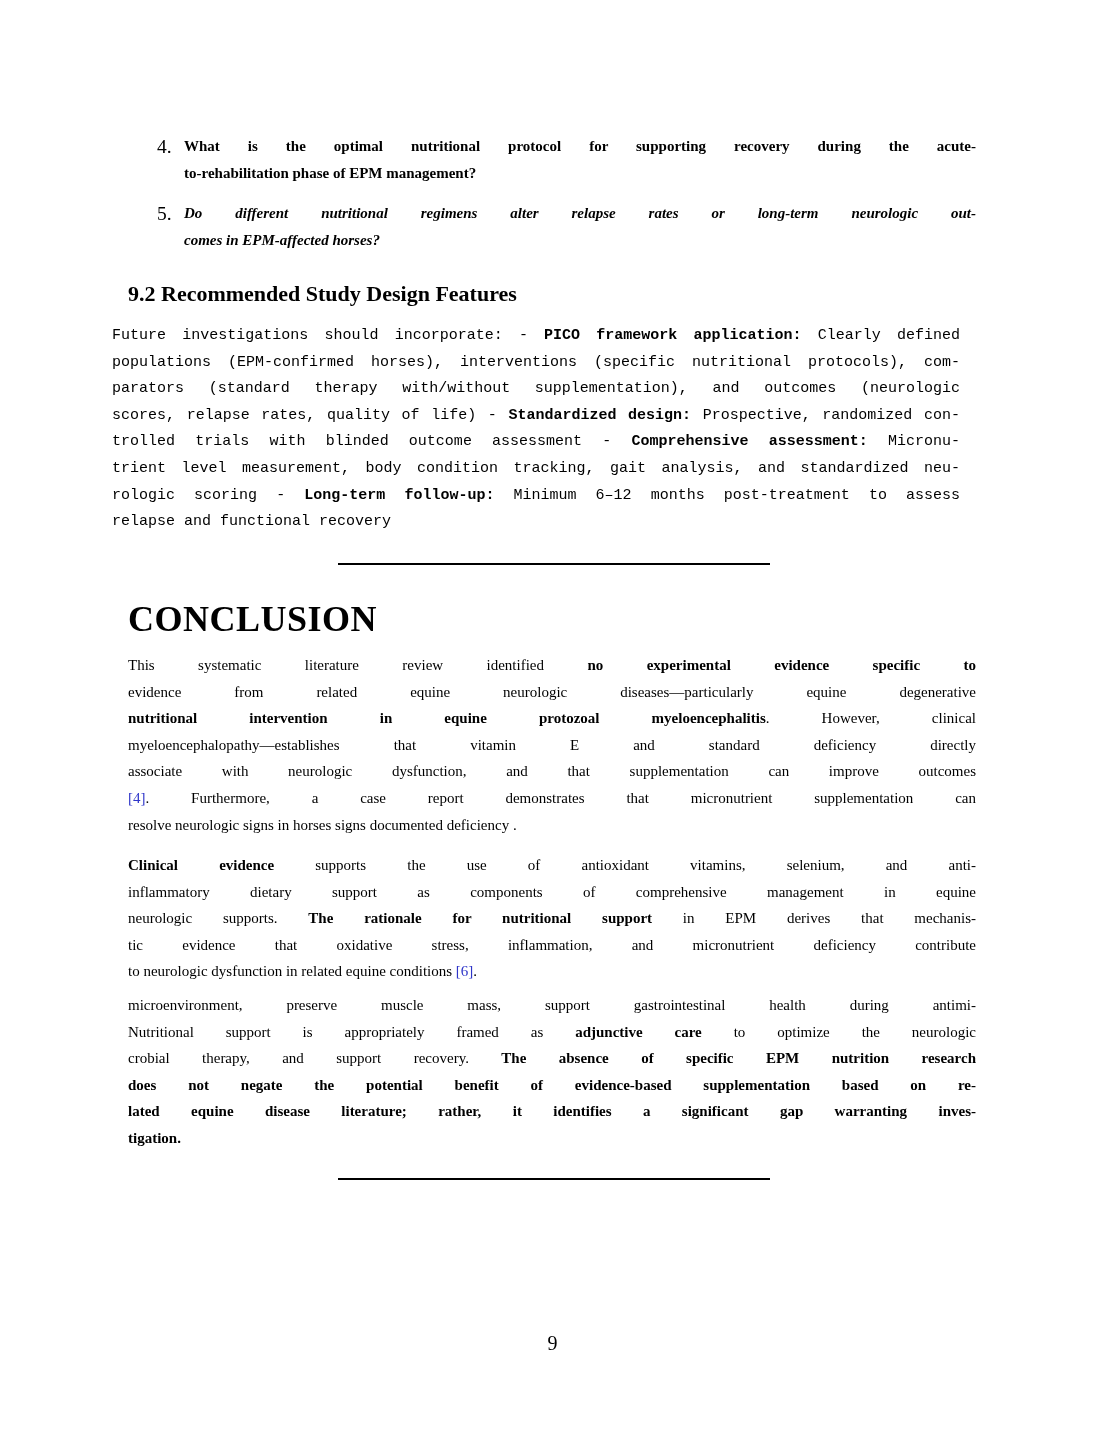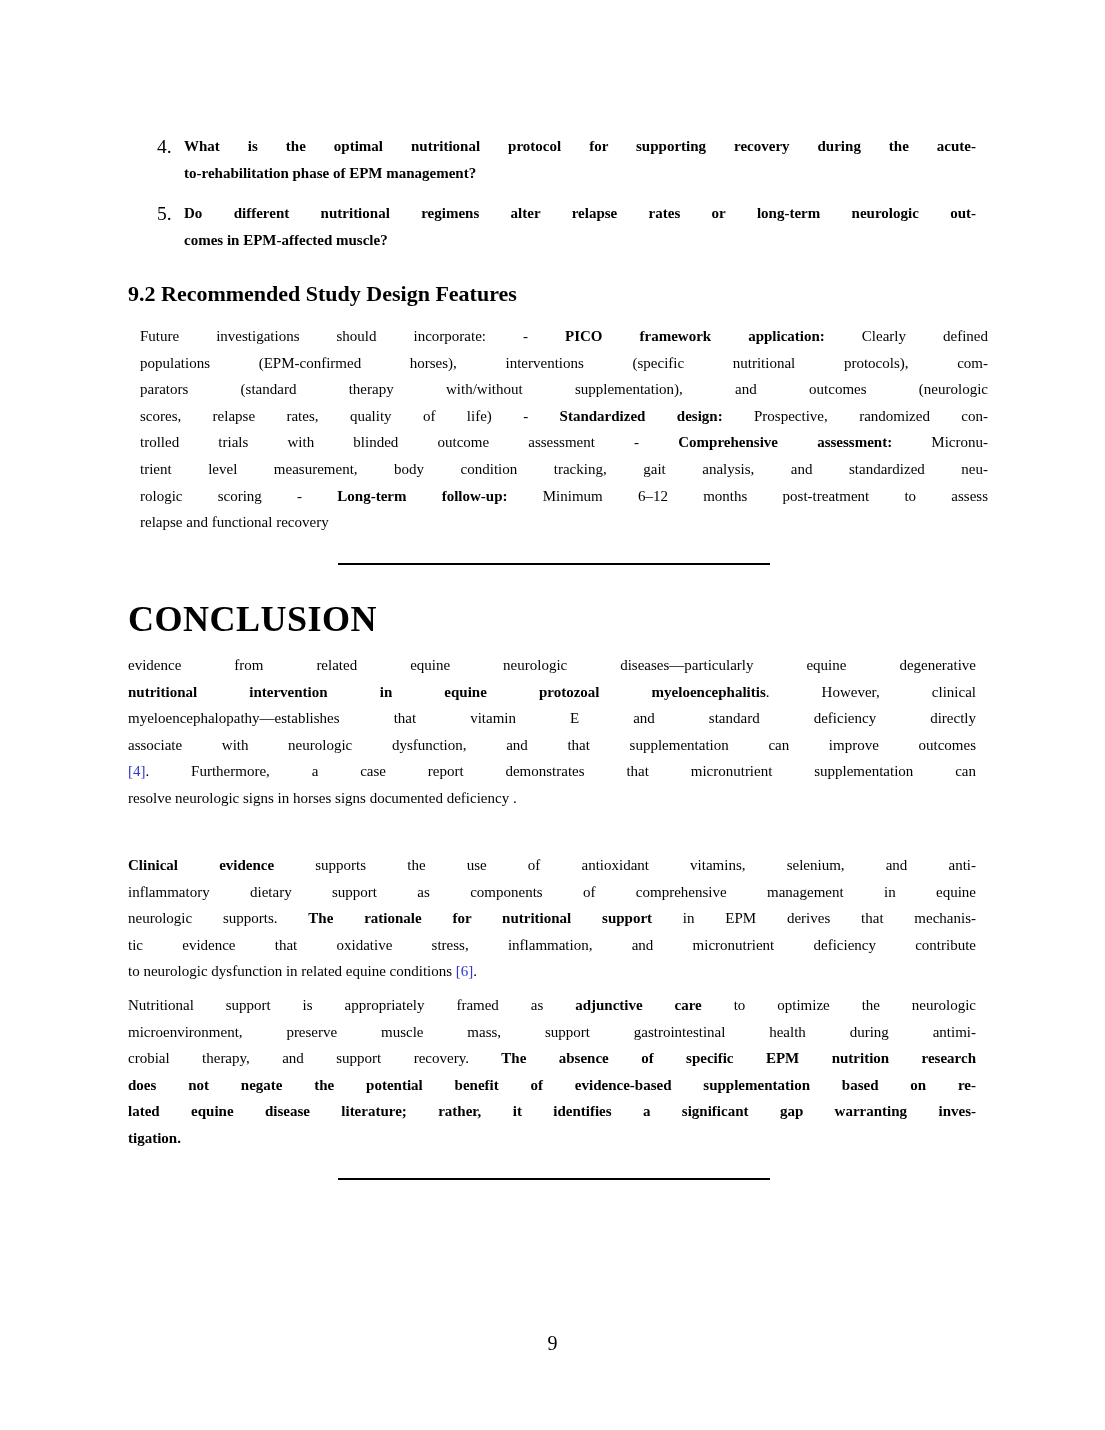--- a/index.html
+++ b/index.html
@@ -57,62 +57,63 @@
 
 <div id="page">
 
   <div class="abs list-num" style="left:157px; top:133px;">4.</div>
   <div class="abs list-text" style="left:184px; top:133px; width:792px;">
       <div class="tline just"><span class="b">What is the optimal nutritional protocol for supporting recovery during the acute-</span></div>
       <div class="tline"><span class="b">to-rehabilitation phase of EPM management?</span></div>
     </div>
 
   <div class="abs list-num" style="left:157px; top:200px;">5.</div>
-  <div class="abs list-text" style="left:184px; top:200px; width:792px;">
+  <div class="abs list-text" style="left:184px; top:200px; width:792px;font-style:italic;">
       <div class="tline just"><span class="b">Do different nutritional regimens alter relapse rates or long-term neurologic out-</span></div>
-      <div class="tline"><span class="b">comes in EPM-affected muscle?</span></div>
+      <div class="tline"><span class="b">comes in EPM-affected horses?</span></div>
     </div>
 
   <div class="abs subsection-heading" style="left:128px; top:281px; width:848px;">9.2 Recommended Study Design Features</div>
 
-  <div class="abs" style="left:140px; top:323px; width:848px;">
+  <div class="abs" style="left:112px; top:323px; width:848px;font-family:Liberation Mono, monospace;">
       <div class="tline just"><span>Future investigations should incorporate: - </span><span class="b">PICO framework application:</span><span> Clearly defined</span></div>
       <div class="tline just"><span>populations (EPM-confirmed horses), interventions (specific nutritional protocols), com-</span></div>
       <div class="tline just"><span>parators (standard therapy with/without supplementation), and outcomes (neurologic</span></div>
       <div class="tline just"><span>scores, relapse rates, quality of life) - </span><span class="b">Standardized design:</span><span> Prospective, randomized con-</span></div>
       <div class="tline just"><span>trolled trials with blinded outcome assessment - </span><span class="b">Comprehensive assessment:</span><span> Micronu-</span></div>
       <div class="tline just"><span>trient level measurement, body condition tracking, gait analysis, and standardized neu-</span></div>
       <div class="tline just"><span>rologic scoring - </span><span class="b">Long-term follow-up:</span><span> Minimum 6–12 months post-treatment to assess</span></div>
       <div class="tline"><span>relapse and functional recovery</span></div>
     </div>
 
   <div class="abs hrule" style="left:338px; top:563px; width:432px;"></div>
 
   <div class="abs conclusion-heading" style="left:128px; top:603px; width:848px;">CONCLUSION</div>
 
   <div class="abs" style="left:128px; top:652px; width:848px;">
+      <div class="tline just"><span>This systematic literature review identified </span><span class="b">no experimental evidence specific to</span></div>
       <div class="tline just"><span>evidence from related equine neurologic diseases—particularly equine degenerative</span></div>
       <div class="tline just"><span class="b">nutritional intervention in equine protozoal myeloencephalitis</span><span>.  However, clinical</span></div>
       <div class="tline just"><span>myeloencephalopathy—establishes that vitamin E and standard deficiency directly</span></div>
       <div class="tline just"><span>associate with neurologic dysfunction, and that supplementation can improve outcomes</span></div>
       <div class="tline just"><span class="link" style="color: rgb(46, 53, 201);">[4]</span><span>.  Furthermore, a case report demonstrates that micronutrient supplementation can</span></div>
       <div class="tline"><span>resolve neurologic signs in horses signs documented deficiency .</span></div>
     </div>
 
   <div class="abs" style="left:128px; top:852px; width:848px;">
       <div class="tline just"><span class="b">Clinical evidence</span><span> supports the use of antioxidant vitamins, selenium, and anti-</span></div>
       <div class="tline just"><span>inflammatory dietary support as components of comprehensive management in equine</span></div>
       <div class="tline just"><span>neurologic supports. </span><span class="b">The rationale for nutritional support</span><span> in EPM derives that mechanis-</span></div>
       <div class="tline just"><span>tic evidence that oxidative stress, inflammation, and micronutrient deficiency contribute</span></div>
       <div class="tline"><span>to neurologic dysfunction in related equine conditions </span><span class="link" style="color: rgb(46, 53, 201);">[6]</span><span>.</span></div>
     </div>
 
   <div class="abs" style="left:128px; top:992px; width:848px;">
+      <div class="tline just"><span>microenvironment, preserve muscle mass, support gastrointestinal health during antimi-</span></div>
       <div class="tline just"><span>Nutritional support is appropriately framed as </span><span class="b">adjunctive care</span><span> to optimize the neurologic</span></div>
-      <div class="tline just"><span>microenvironment, preserve muscle mass, support gastrointestinal health during antimi-</span></div>
       <div class="tline just"><span>crobial therapy, and support recovery.  </span><span class="b">The absence of specific EPM nutrition research</span></div>
       <div class="tline just"><span class="b">does not negate the potential benefit of evidence-based supplementation based on re-</span></div>
       <div class="tline just"><span class="b">lated equine disease literature; rather, it identifies a significant gap warranting inves-</span></div>
       <div class="tline"><span class="b">tigation.</span></div>
     </div>
 
   <div class="abs hrule" style="left:338px; top:1178px; width:432px;"></div>
 
   <div class="abs pagenum" style="top:1332px;">9</div>
 

